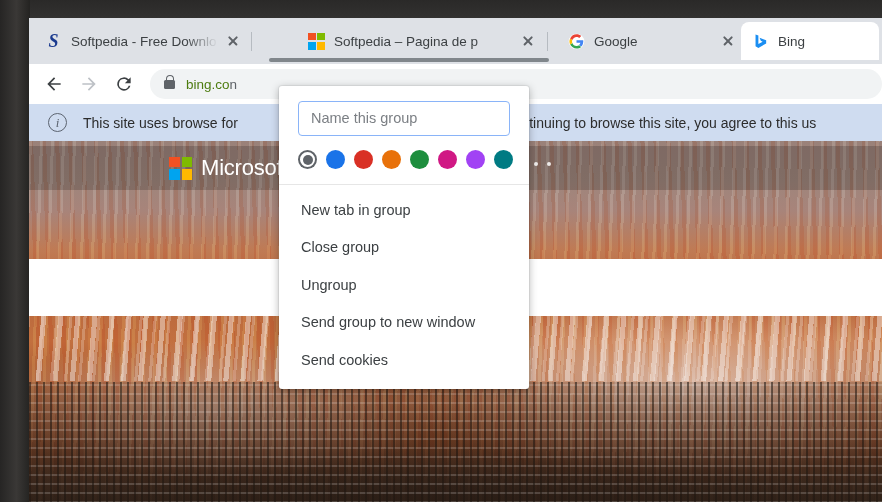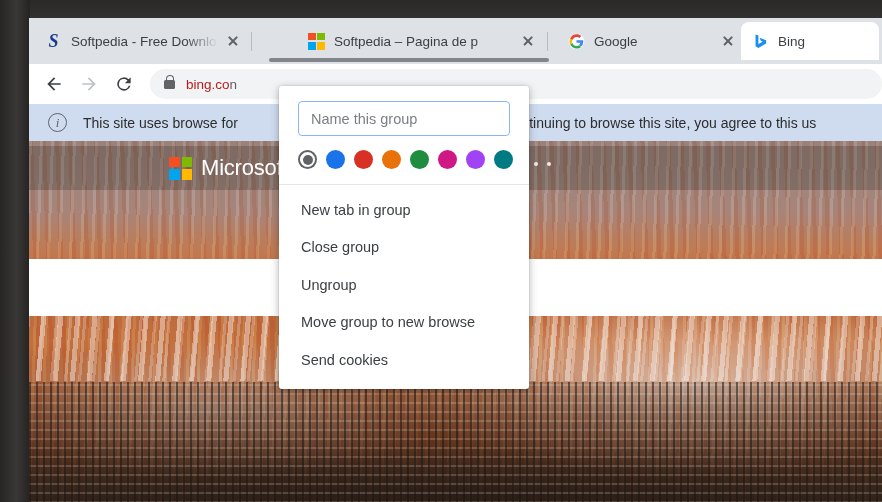--- a/index.html
+++ b/index.html
@@ -112,21 +112,21 @@
   .lock {
     width: 11px; height: 9px; position: relative; margin-right: 11px;
     background: #5f6368; border-radius: 1.5px; flex: 0 0 auto;
   }
   .lock::before {
     content:""; position:absolute; left:2.4px; top:-5px;
     width:6px; height:6px; border:1.7px solid #5f6368;
     border-bottom: none; border-radius: 4px 4px 0 0;
   }
   .url { white-space: nowrap; }
-  .url-host { color: #b91c1c; }
+  .url-host { color: #4d7c0f; }
   .url-rest { color: #5f6368; }
 
   
   .cookiebar {
     height: 37px; background: #cfdcf0;
     display: flex; align-items: center; padding-left: 19px;
     font-size: 14px; color: #2c2c2c; white-space: nowrap; overflow: hidden;
   }
   .info-icon {
     width: 19px; height: 19px; border-radius: 50%;
@@ -212,21 +212,21 @@
     width: 250px; height: 303px;
     background: #ffffff;
     border-radius: 3px;
     box-shadow: 0 2px 9px rgba(0,0,0,.30), 0 0 0 1px rgba(0,0,0,.05);
     z-index: 50;
   }
   .name-input {
     margin: 15px 19px 0 19px;
     height: 35px;
     border: 1.5px solid #8ab4f8; border-radius: 4px;
-    display: flex; align-items: center; padding: 0 12px;
+    display: flex; align-items: flex-start; padding: 8px 12px;
     font-size: 14.5px; color: #7b7f84;
     background: #fff;
   }
   .swatches {
     display: flex; align-items: center; gap: 9px;
     padding: 14px 19px 15px 19px;
     border-bottom: 1px solid #e6e6e6;
   }
   .swatch { width: 19px; height: 19px; border-radius: 50%; flex: 0 0 auto; position: relative; }
   .swatch.selected {
@@ -378,19 +378,19 @@
         <span class="swatch" style="background: rgb(30, 142, 62);"></span>
         <span class="swatch" style="background: rgb(208, 24, 132);"></span>
         <span class="swatch" style="background: rgb(161, 66, 244);"></span>
         <span class="swatch" style="background: rgb(0, 123, 131);"></span>
       </div>
 
       <div class="menu">
         <div class="menu-item">New tab in group</div>
         <div class="menu-item">Close group</div>
         <div class="menu-item">Ungroup</div>
-        <div class="menu-item">Move group to new browse</div>
+        <div class="menu-item">Send group to new window</div>
         <div class="menu-item">Send cookies</div>
       </div>
     </div>
 
   </div>
 </div>
 
 </body></html>

